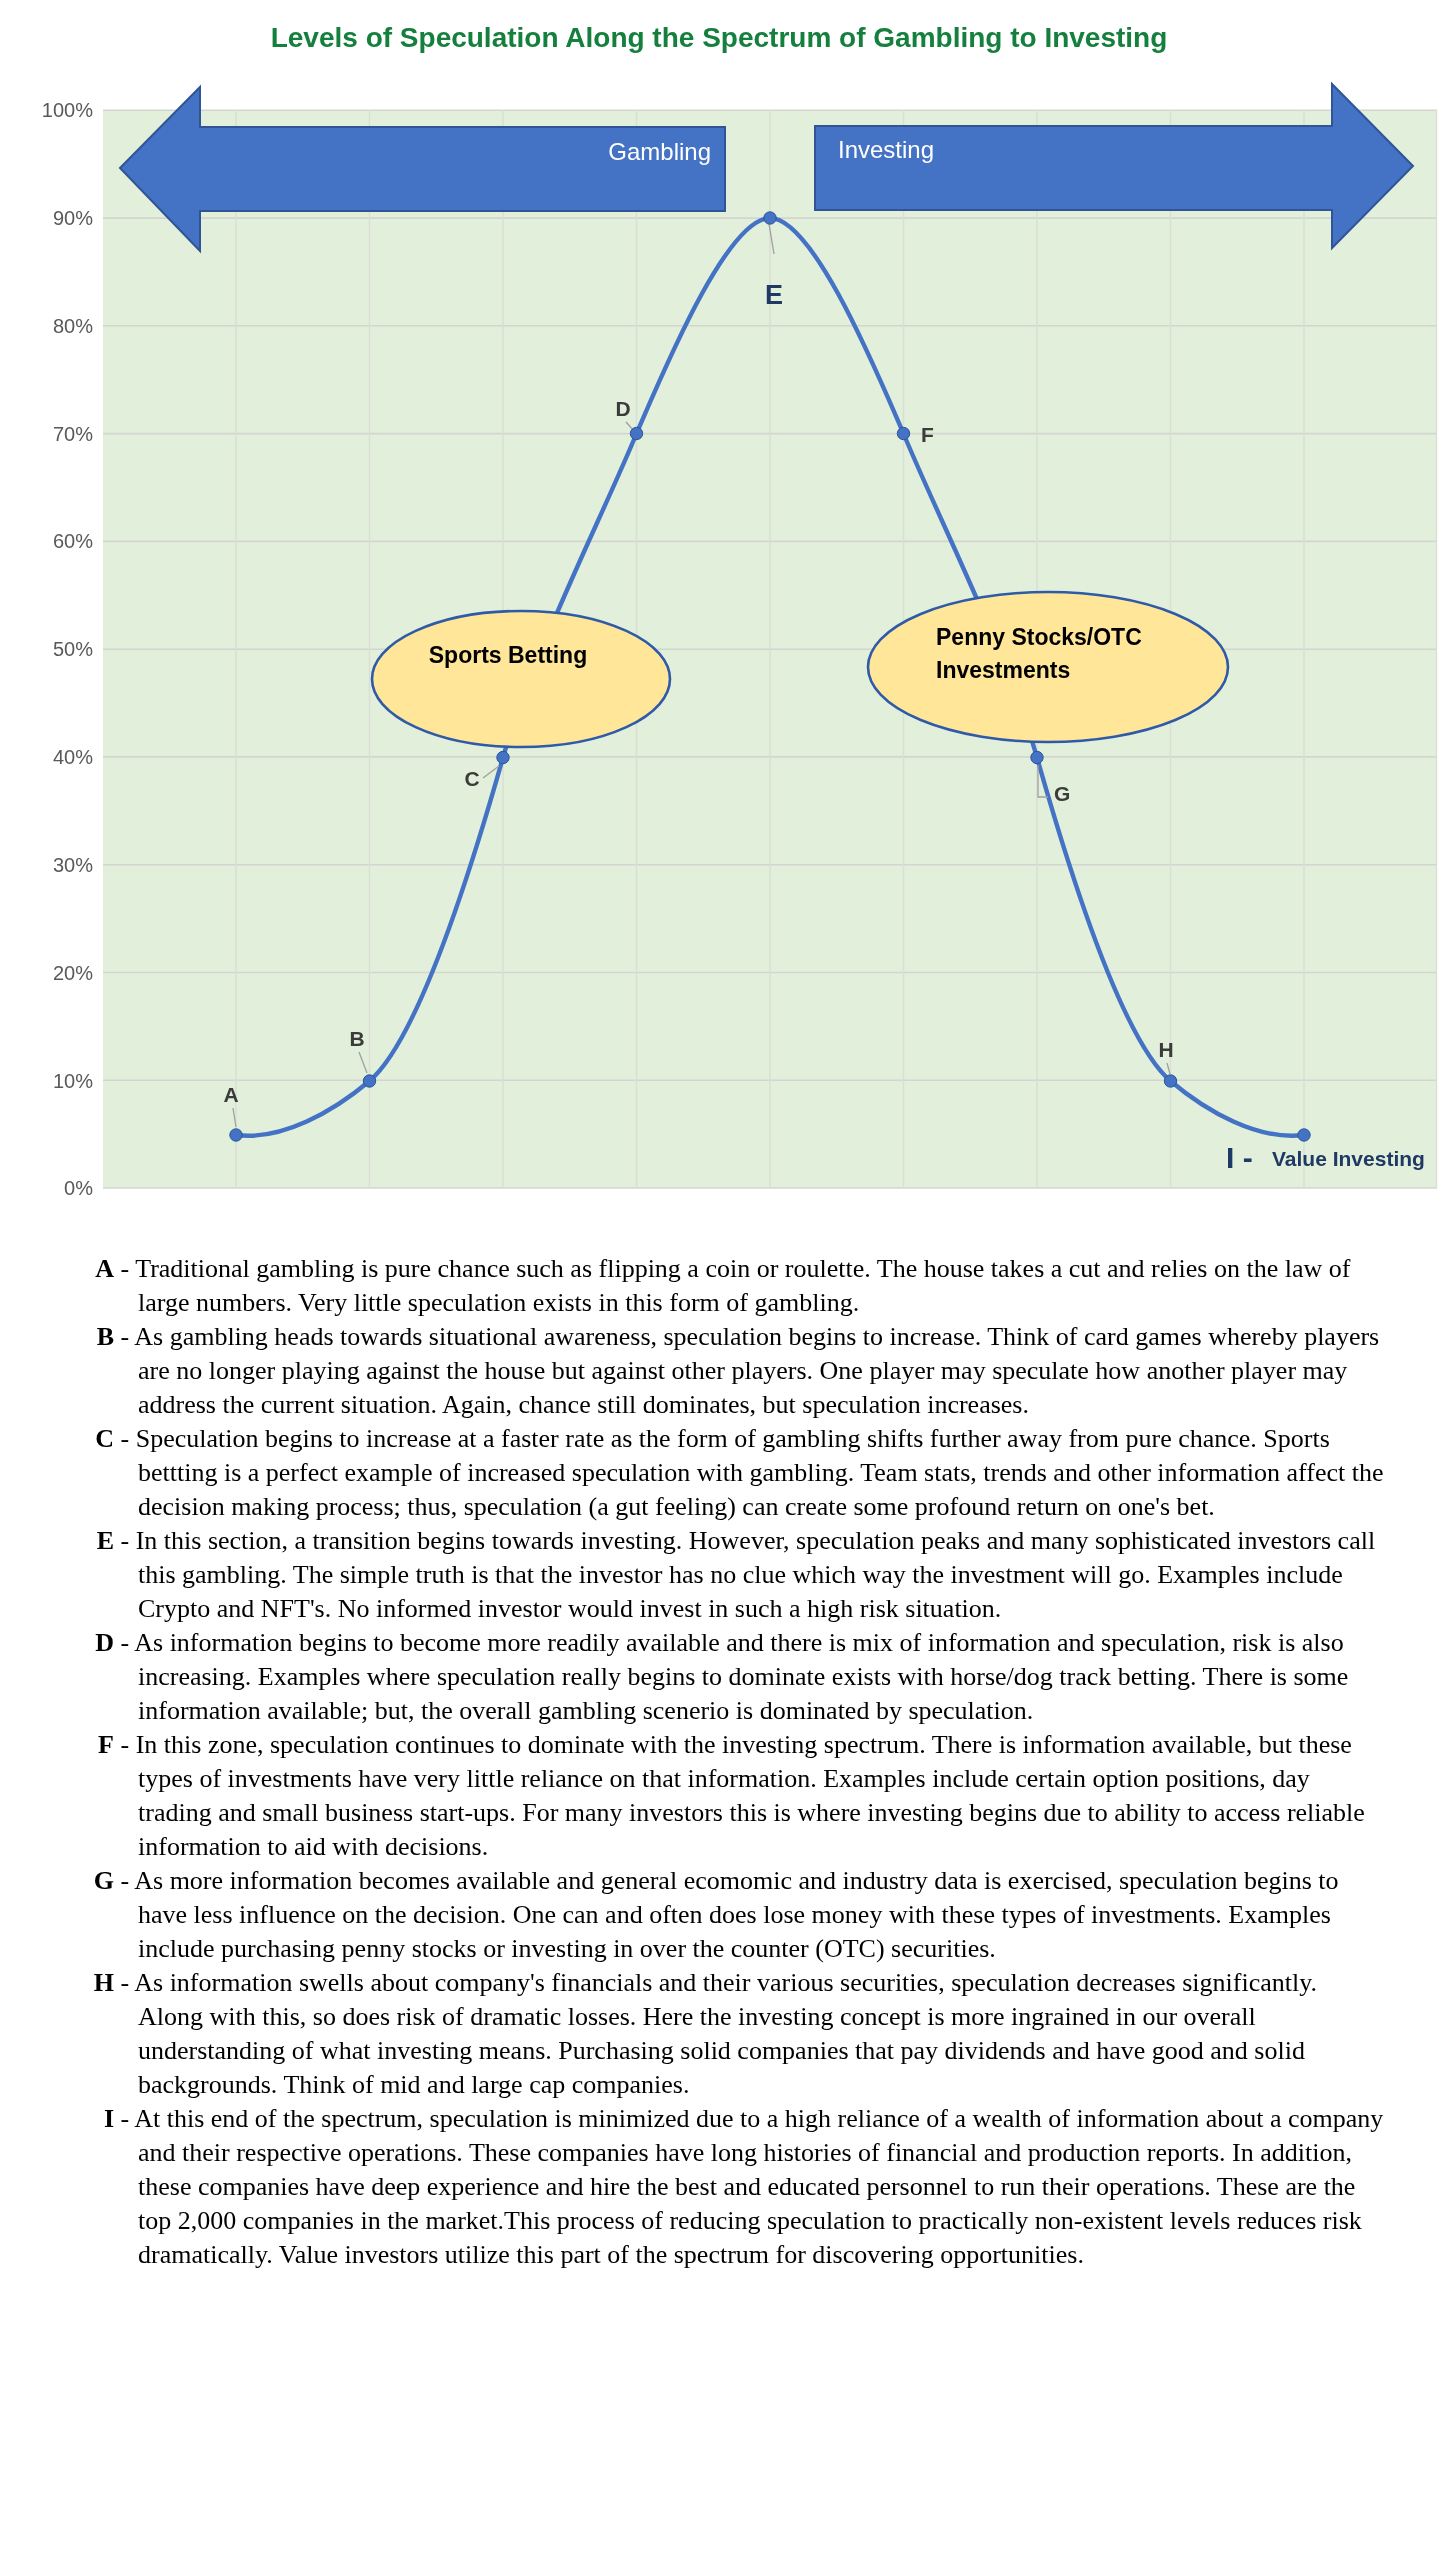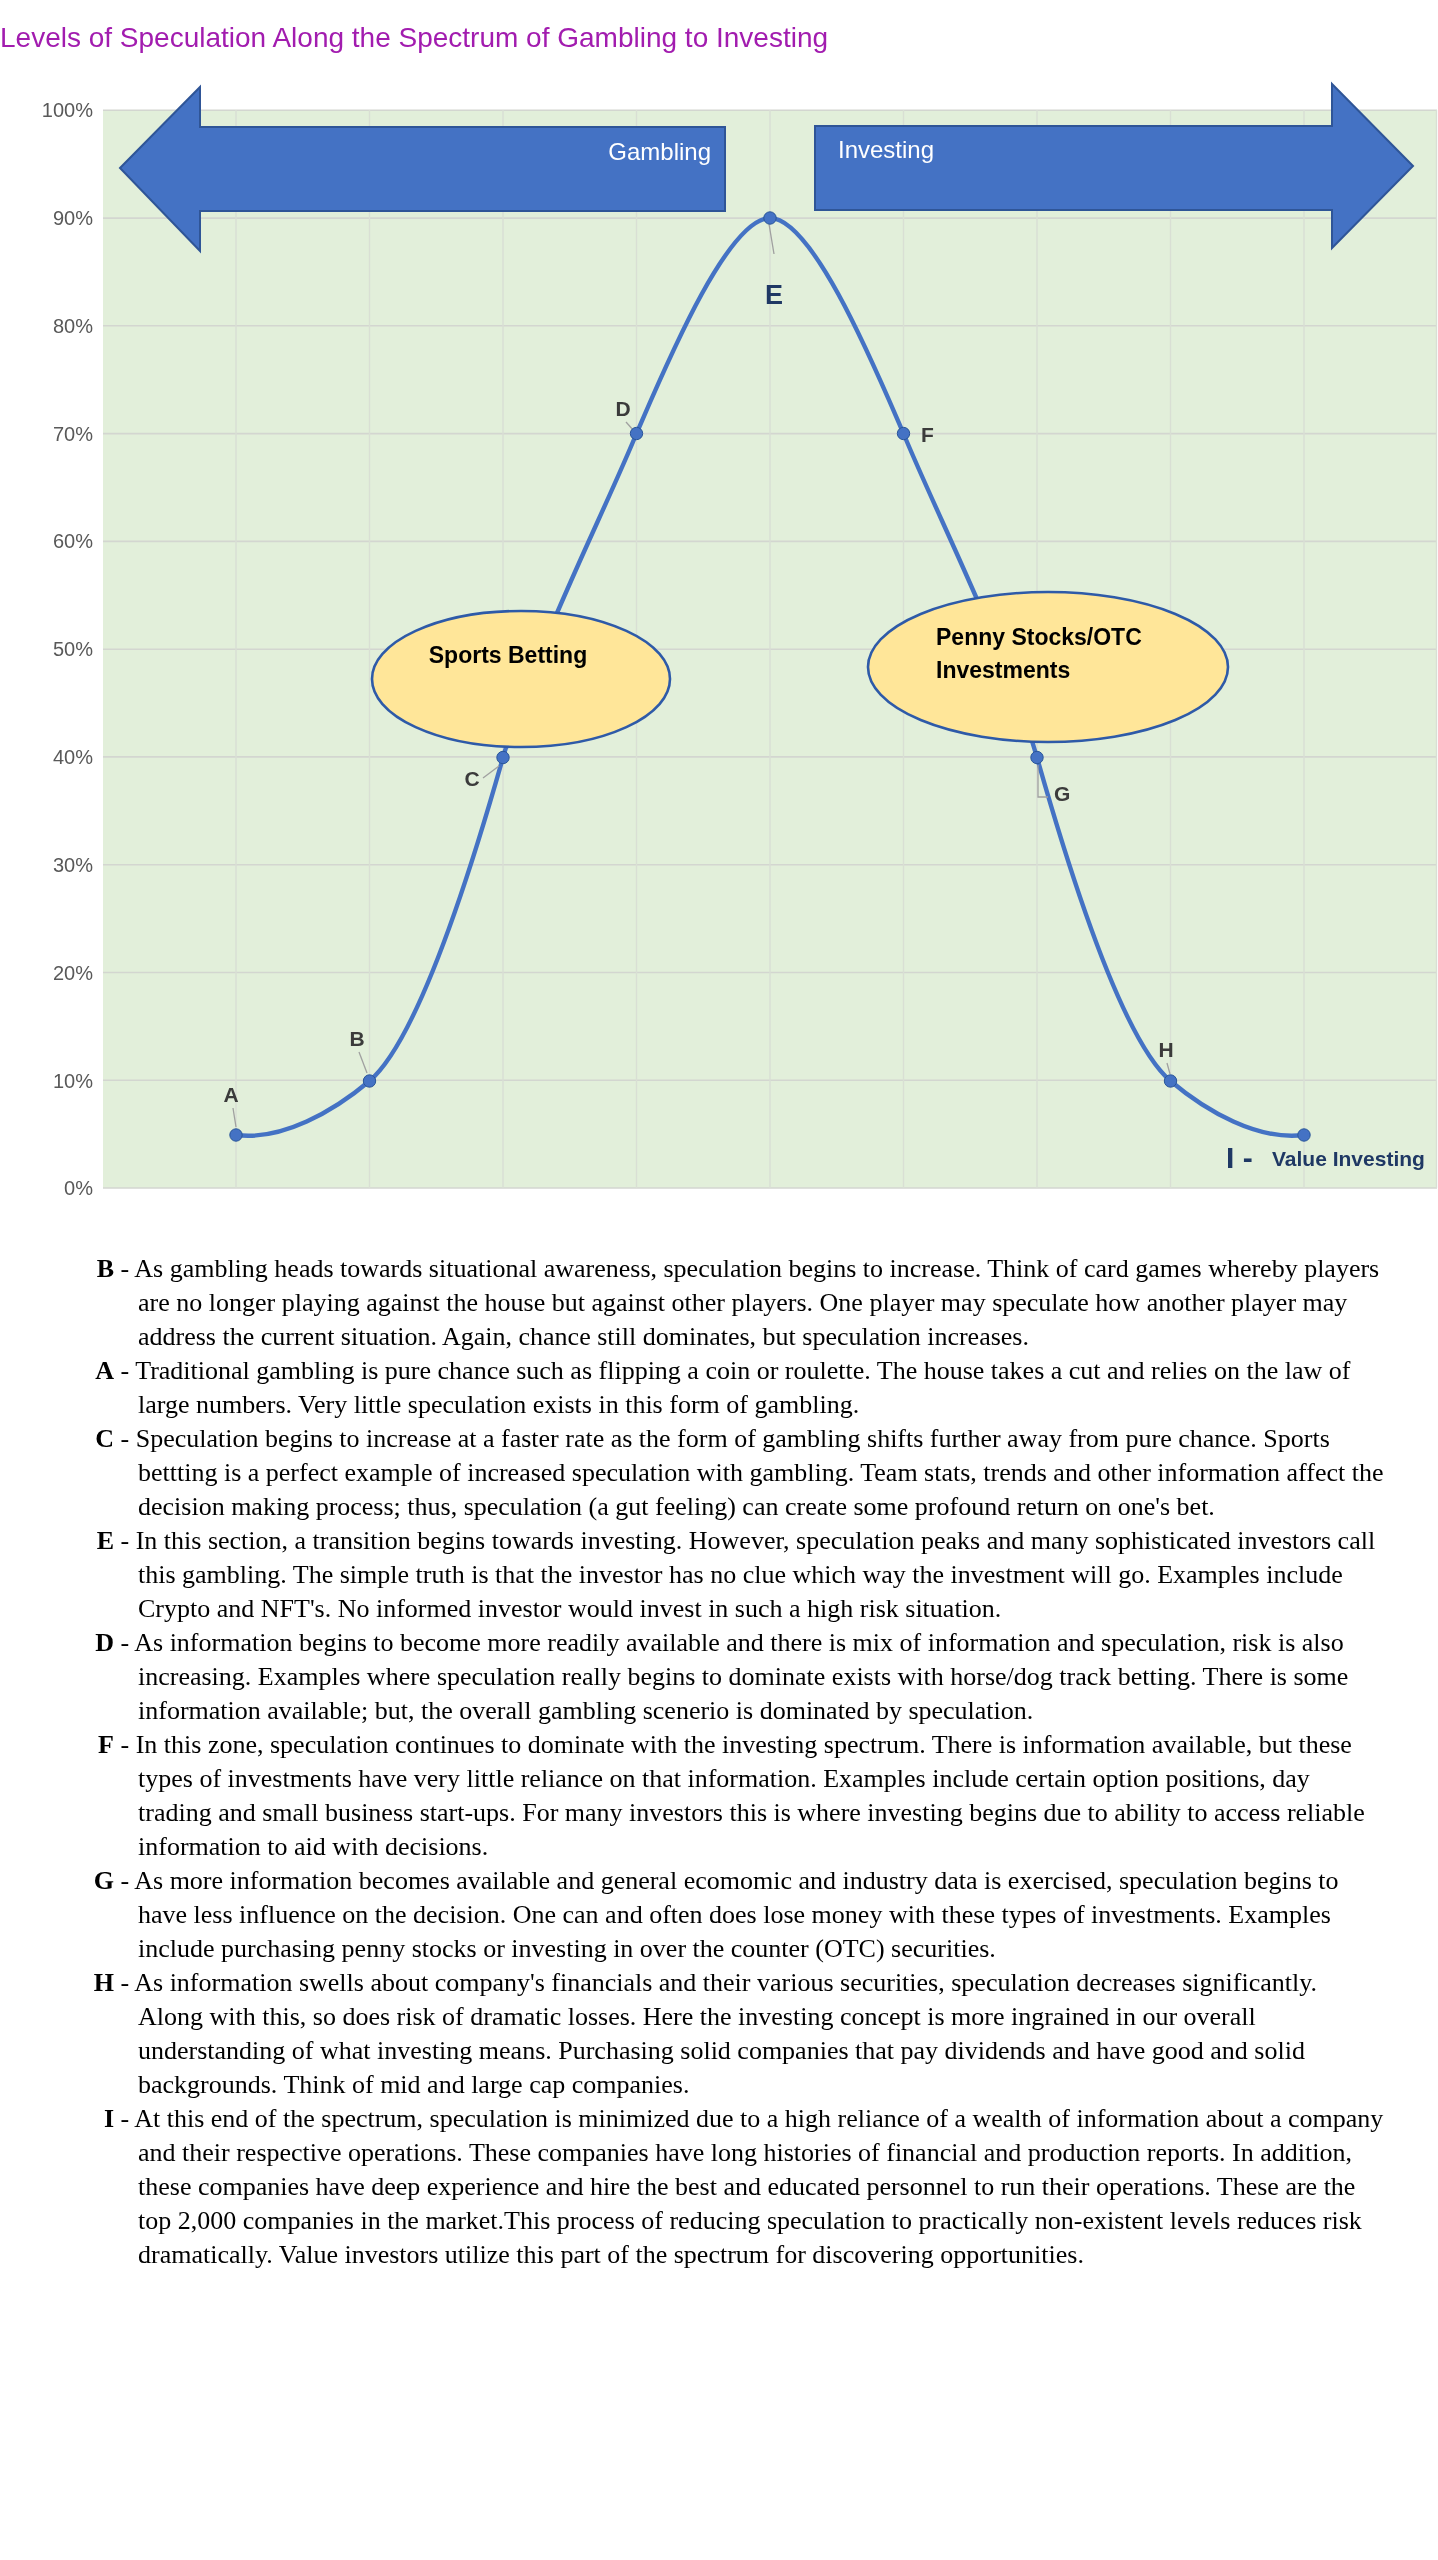--- a/index.html
+++ b/index.html
@@ -1,19 +1,19 @@
 <!DOCTYPE html>
 <html><head>
 <meta charset="utf-8">
 <style>
   html,body{margin:0;padding:0;background:#ffffff;}
   .page{position:relative;width:1438px;height:2560px;background:#ffffff;overflow:hidden;
         font-family:"Liberation Sans",sans-serif;}
-  .chart-title{position:absolute;top:22px;left:0;width:1438px;
-        font-size:28px;font-weight:normal;color:#a21caf;letter-spacing:0px;}
+  .chart-title{position:absolute;top:22px;left:0;width:1438px;text-align:center;
+        font-size:28px;font-weight:bold;color:#15803d;letter-spacing:0px;}
   .chart-svg{position:absolute;top:0;left:0;}
   
   text{font-family:"Liberation Sans",sans-serif;}
   .ytick{font-size:20px;fill:#595959;}
   .arrow-label{font-size:24px;fill:#ffffff;}
   .pt-label{font-size:21px;font-weight:bold;fill:#3b3b3b;}
   .pt-label-big{font-size:27px;font-weight:bold;fill:#1f3864;}
   .ellipse-label{font-size:23px;font-weight:bold;fill:#000000;}
   .end-label-big{font-size:30px;font-weight:bold;fill:#1f3864;}
   .end-label-small{font-size:21px;font-weight:bold;fill:#1f3864;}
@@ -130,22 +130,22 @@
 
     <g>
       <text class="end-label-big" x="1226" y="1168" text-anchor="start">I -</text>
       <text class="end-label-small" x="1272" y="1166" text-anchor="start">Value Investing</text>
     </g>
   </svg>
 
   <div class="chart-title">Levels of Speculation Along the Spectrum of Gambling to Investing</div>
 
   <div class="notes">
+    <p class="note"><span class="ltr">A</span><span> - </span><span>Traditional gambling is pure chance such as flipping a coin or roulette. The house takes a cut and relies on the law of large numbers. Very little speculation exists in this form of gambling.</span></p>
     <p class="note"><span class="ltr">B</span><span> - </span><span>As gambling heads towards situational awareness, speculation begins to increase. Think of card games whereby players are no longer playing against the house but against other players. One player may speculate how another player may address the current situation. Again, chance still dominates, but speculation increases.</span></p>
-    <p class="note"><span class="ltr">A</span><span> - </span><span>Traditional gambling is pure chance such as flipping a coin or roulette. The house takes a cut and relies on the law of large numbers. Very little speculation exists in this form of gambling.</span></p>
     <p class="note"><span class="ltr">C</span><span> - </span><span>Speculation begins to increase at a faster rate as the form of gambling shifts further away from pure chance. Sports bettting is a perfect example of increased speculation with gambling. Team stats, trends and other information affect the decision making process; thus, speculation (a gut feeling) can create some profound return on one's bet.</span></p>
     <p class="note"><span class="ltr">E</span><span> - </span><span>In this section, a transition begins towards investing. However, speculation peaks and many sophisticated investors call this gambling. The simple truth is that the investor has no clue which way the investment will go. Examples include Crypto and NFT's. No informed investor would invest in such a high risk situation.</span></p>
     <p class="note"><span class="ltr">D</span><span> - </span><span>As information begins to become more readily available and there is mix of information and speculation, risk is also increasing. Examples where speculation really begins to dominate exists with horse/dog track betting. There is some information available; but, the overall gambling scenerio is dominated by speculation.</span></p>
     <p class="note"><span class="ltr">F</span><span> - </span><span>In this zone, speculation continues to dominate with the investing spectrum. There is information available, but these types of investments have very little reliance on that information. Examples include certain option positions, day trading and small business start-ups. For many investors this is where investing begins due to ability to access reliable information to aid with decisions.</span></p>
     <p class="note"><span class="ltr">G</span><span> - </span><span>As more information becomes available and general ecomomic and industry data is exercised, speculation begins to have less influence on the decision. One can and often does lose money with these types of investments. Examples include purchasing penny stocks or investing in over the counter (OTC) securities.</span></p>
     <p class="note"><span class="ltr">H</span><span> - </span><span>As information swells about company's financials and their various securities, speculation decreases significantly. Along with this, so does risk of dramatic losses. Here the investing concept is more ingrained in our overall understanding of what investing means. Purchasing solid companies that pay dividends and have good and solid backgrounds. Think of mid and large cap companies.</span></p>
     <p class="note"><span class="ltr">I</span><span> - </span><span>At this end of the spectrum, speculation is minimized due to a high reliance of a wealth of information about a company and their respective operations. These companies have long histories of financial and production reports. In addition, these companies have deep experience and hire the best and educated personnel to run their operations. These are the top 2,000 companies in the market.This process of reducing speculation to practically non-existent levels reduces risk dramatically. Value investors utilize this part of the spectrum for discovering opportunities.</span></p>
   </div>
 
 </div>

